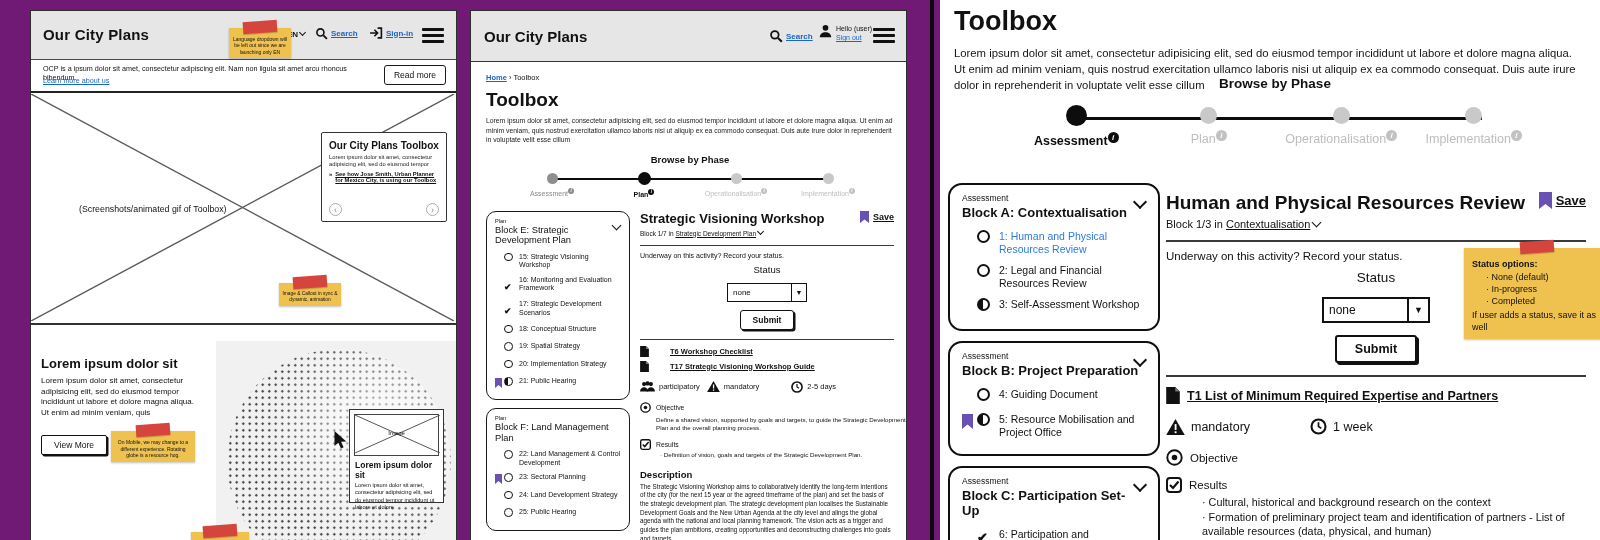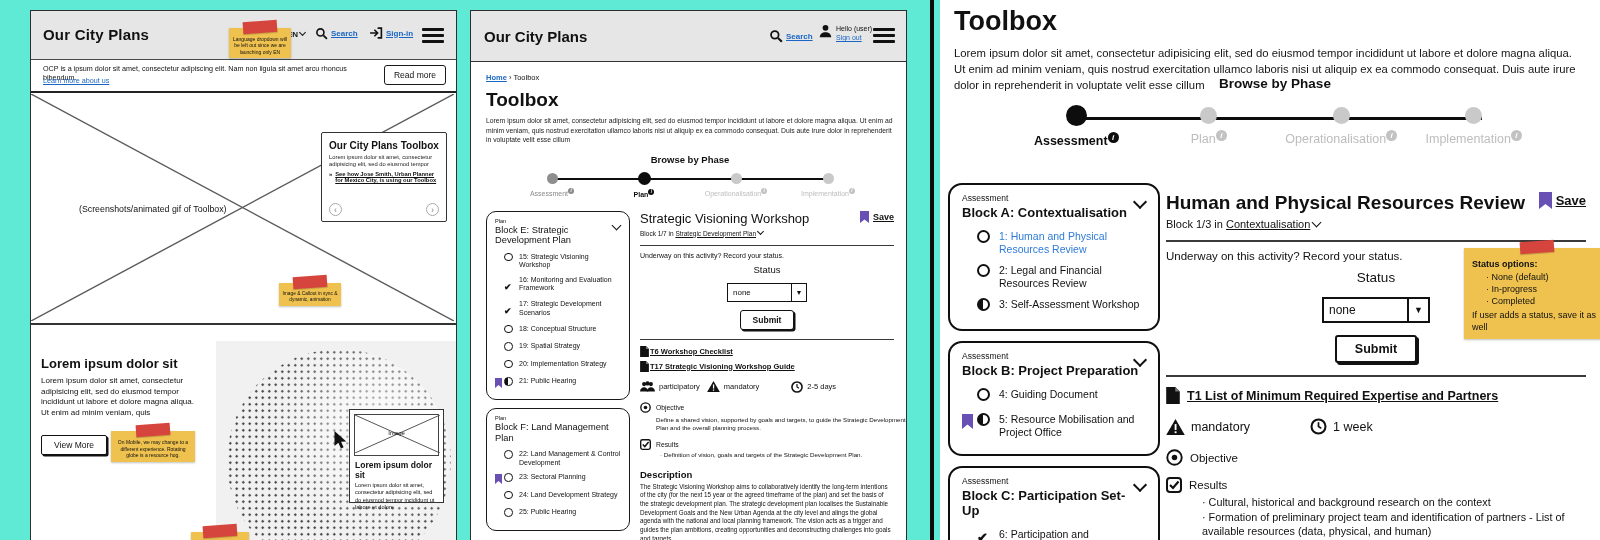--- a/index.html
+++ b/index.html
@@ -1,17 +1,17 @@
 <!DOCTYPE html>
 <html><head>
 <meta charset="utf-8">
 <style>
   html,body{margin:0;padding:0;background:#fff;}
   body{font-family:"Liberation Sans", sans-serif;color:#111;-webkit-font-smoothing:antialiased;}
-  .stage{position:relative;width:1600px;height:540px;background:#5eead4;overflow:hidden;}
+  .stage{position:relative;width:1600px;height:540px;background:#701a75;overflow:hidden;}
   .panel{position:absolute;background:#fff;border:1.5px solid #2e2e2e;overflow:hidden;}
   
   .link{color:#1A66C4;text-decoration:underline;cursor:pointer;}
   .ulink{text-decoration:underline;cursor:pointer;color:#111;}
   .burger{display:flex;flex-direction:column;gap:3px;cursor:pointer;}
   .burger i{display:block;width:22px;height:3px;background:#111;border-radius:1px;}
   .sticky{position:absolute;background:#EFC24F;box-shadow:0 1px 2px rgba(0,0,0,.25);padding:8px 3px 3px;text-align:center;z-index:9;}
   .tape{position:absolute;top:-7px;left:50%;width:34px;height:12px;background:#D6453D;transform:translateX(-50%) rotate(-4deg);box-shadow:0 1px 1px rgba(0,0,0,.2);}
   .hr{border:none;border-top:1.4px solid #3a3a3a;margin:0;}
   .chev{display:inline-block;width:6px;height:6px;border-right:1.6px solid #111;border-bottom:1.6px solid #111;transform:rotate(45deg);vertical-align:2px;}
@@ -107,36 +107,36 @@
   .card2 .chev{position:absolute;right:9px;top:10px;}
   .card2 ul{list-style:none;margin:7px 0 2px;padding:0;}
   .card2 .b-item{margin-bottom:6.5px;}
   .card2 .bm{flex:0 0 9px;margin-top:1px;}
   .card2 .ic{flex:0 0 12px;display:flex;justify-content:flex-start;}
   .card2 .shape{width:8.5px;height:8.5px;}
   .card2 .b-item[data-icon="check"] .shape::before{font-size:9px;}
   .card2 .tx{font-size:7px;line-height:1.18;padding-left:3px;}
   .p2-main{flex:1;min-width:0;}
   .p2-mhead{display:flex;align-items:flex-start;justify-content:space-between;}
-  .p2-mtitle{font-size:13px;font-weight:400;}
+  .p2-mtitle{font-size:13px;font-weight:700;}
   .savebtn{display:flex;align-items:center;gap:4px;cursor:pointer;}
   .savebtn .stx{font-size:9px;font-weight:700;text-decoration:underline;}
   .p2-ref{font-size:6.5px;margin-top:3px;}
   .p2-main .hr{margin:8px 0 6px;}
   .p2-q{font-size:7px;}
   .statusrow{display:flex;align-items:center;margin-top:5px;flex-direction:column;}
   .p2-main .statusrow{gap:8px;}
   .sel{display:flex;border:1.6px solid #111;background:#fff;box-sizing:border-box;cursor:pointer;}
   .sel .val{flex:1;display:flex;align-items:center;padding-left:5px;}
   .p2-sel{width:80px;height:19px;font-size:8px;}
   .p2-sel .caretbox{width:14px;}
   .p2-status-lab{font-size:9.5px;}
   .submit{background:#fff;font-weight:700;border:1.8px solid #111;border-radius:3px;box-shadow:1.5px 1.5px 0 #111;display:flex;align-items:center;justify-content:center;cursor:pointer;}
   .p2-submit{width:52px;height:18px;font-size:8.5px;}
-  .docrow{display:flex;align-items:center;gap:1px;margin-bottom:4px;}
+  .docrow{display:flex;align-items:center;gap:21px;margin-bottom:4px;}
   .p2-doc{font-size:7.5px;font-weight:700;}
   .tagrow{display:flex;align-items:center;margin-top:9px;}
   .p2-tags{gap:7px;font-size:7.5px;}
   .p2-tags .t{display:flex;align-items:center;gap:4px;}
   .p2-tags .gap{width:18px;}
   .sechead{display:flex;align-items:center;gap:5px;margin-top:9px;}
   .p2-sechead{font-size:6.8px;}
   .p2-secbody{font-size:6.2px;line-height:1.35;margin:3px 0 0 16px;width:252px;}
   .p2-desc-h{font-size:9.5px;font-weight:700;margin-top:9px;}
   .p2-desc-p{font-size:6.3px;line-height:1.38;margin-top:3px;}

